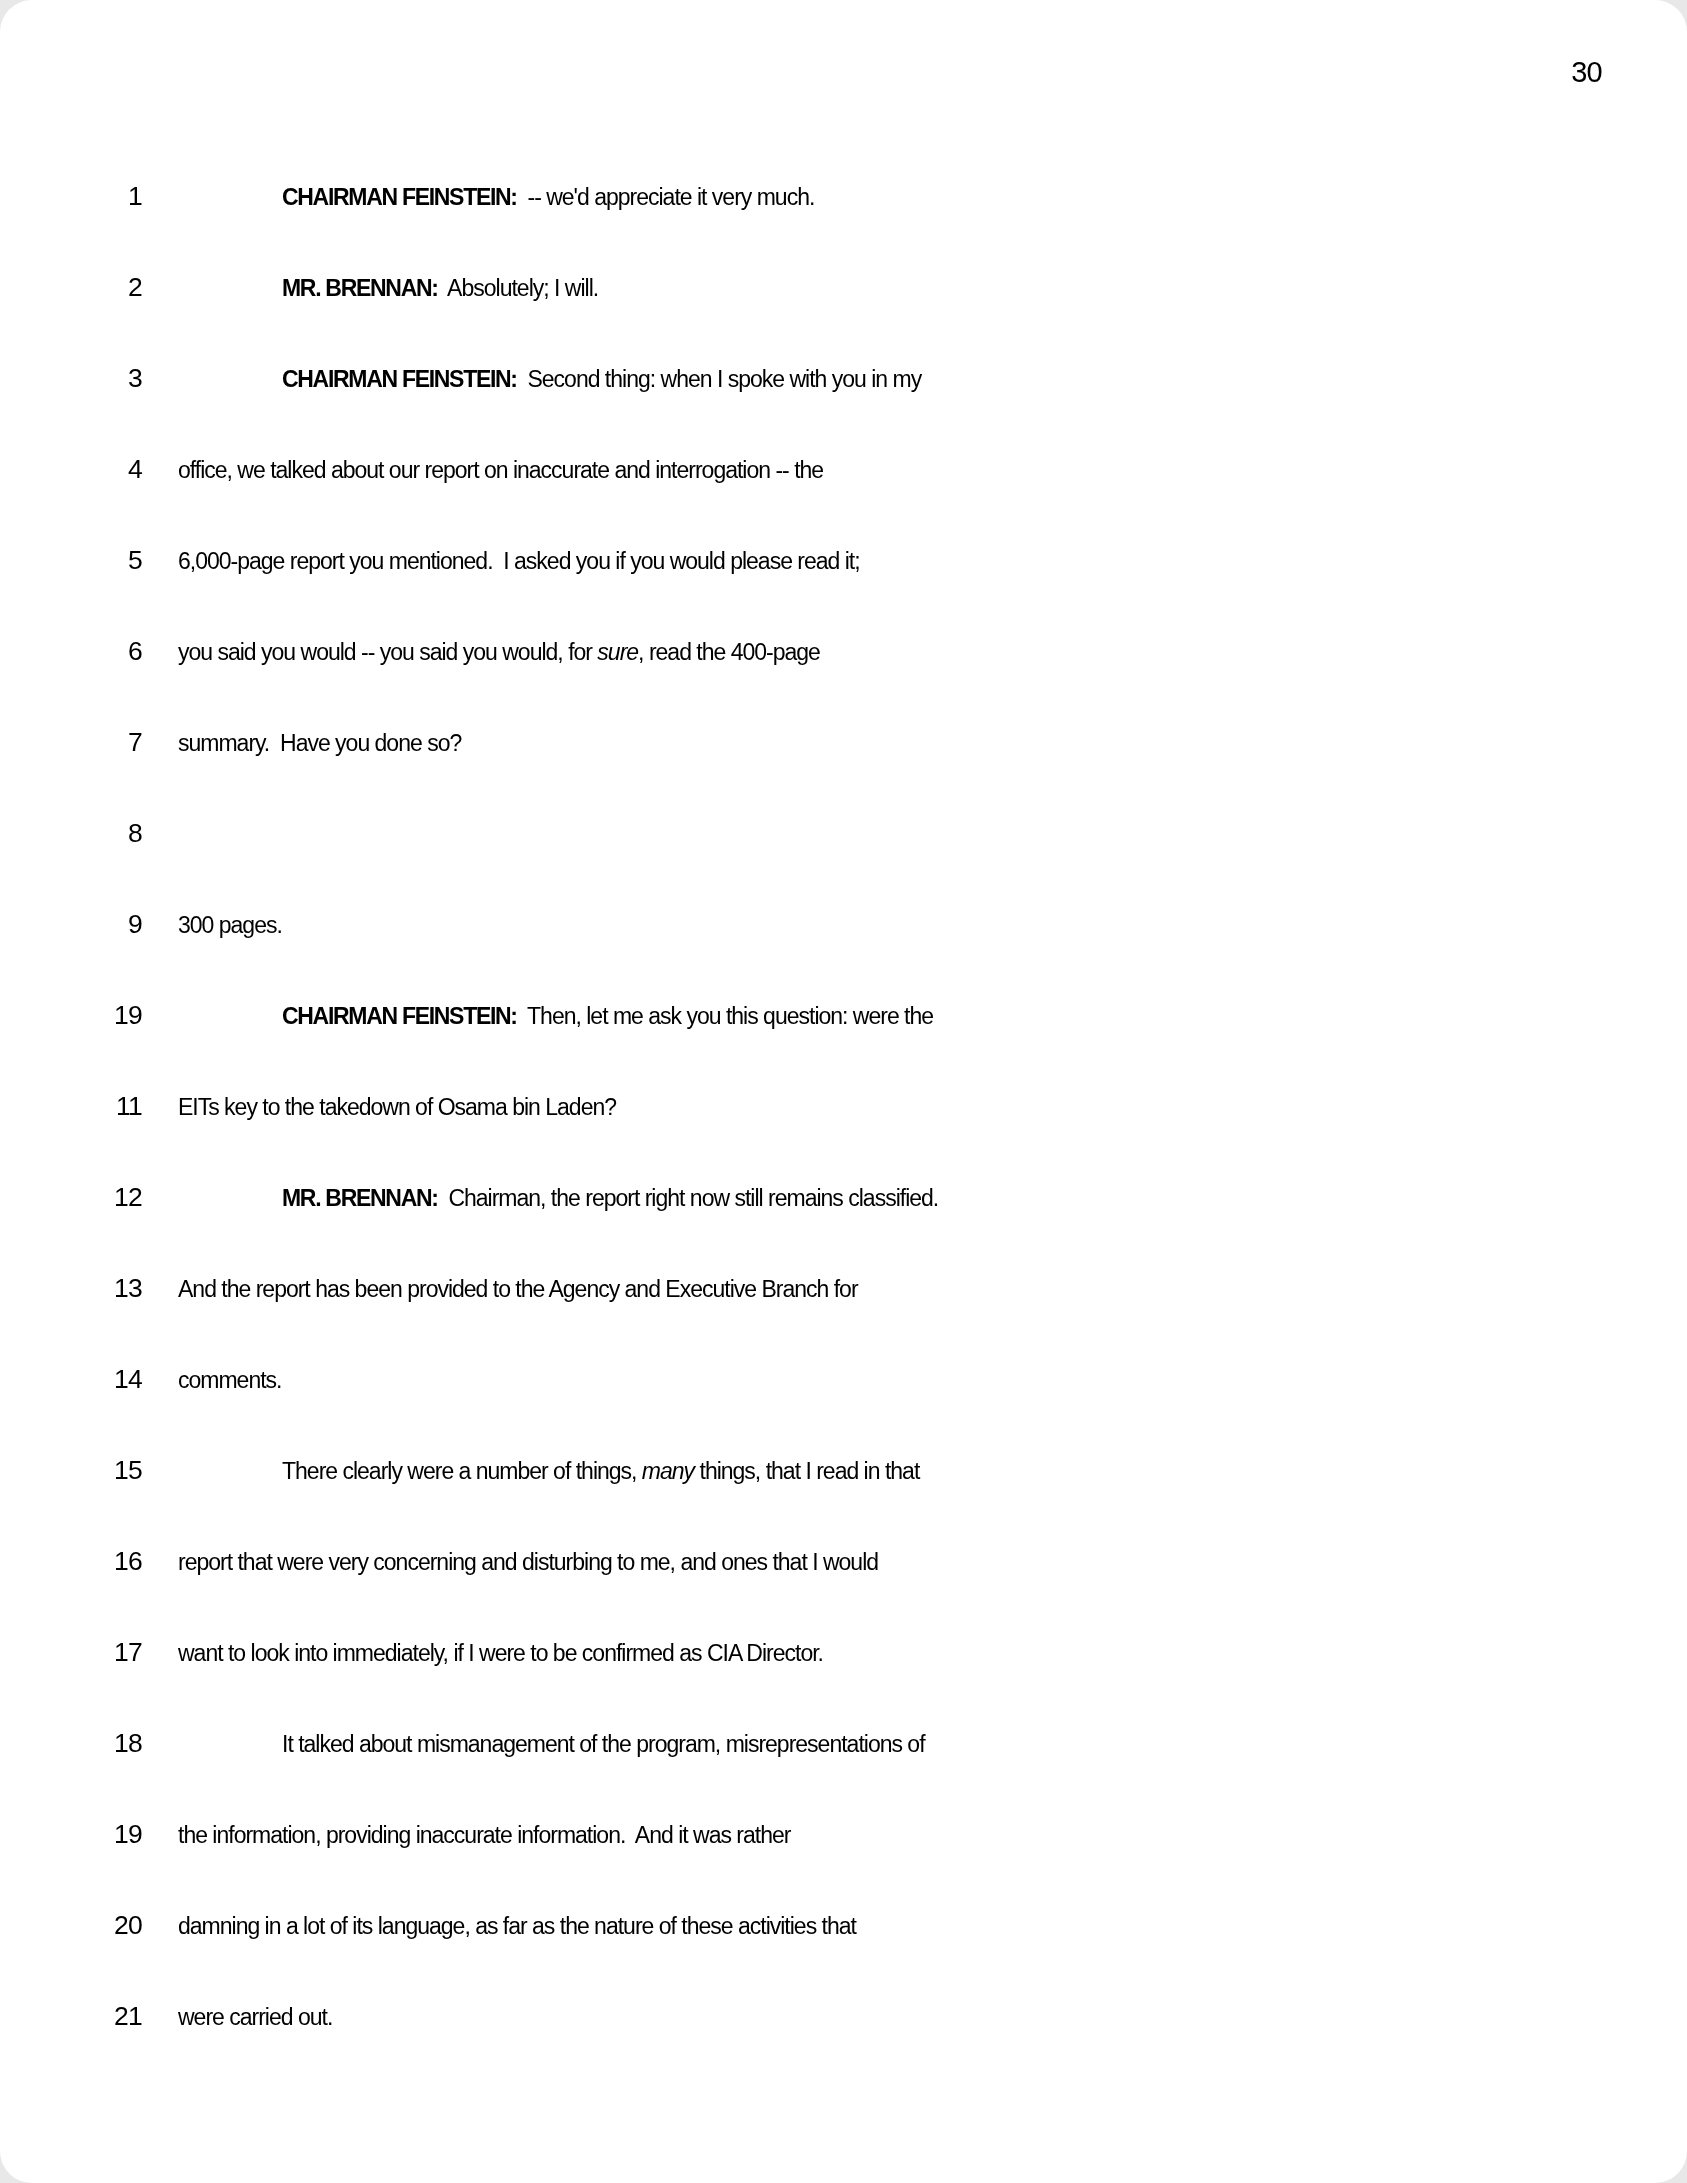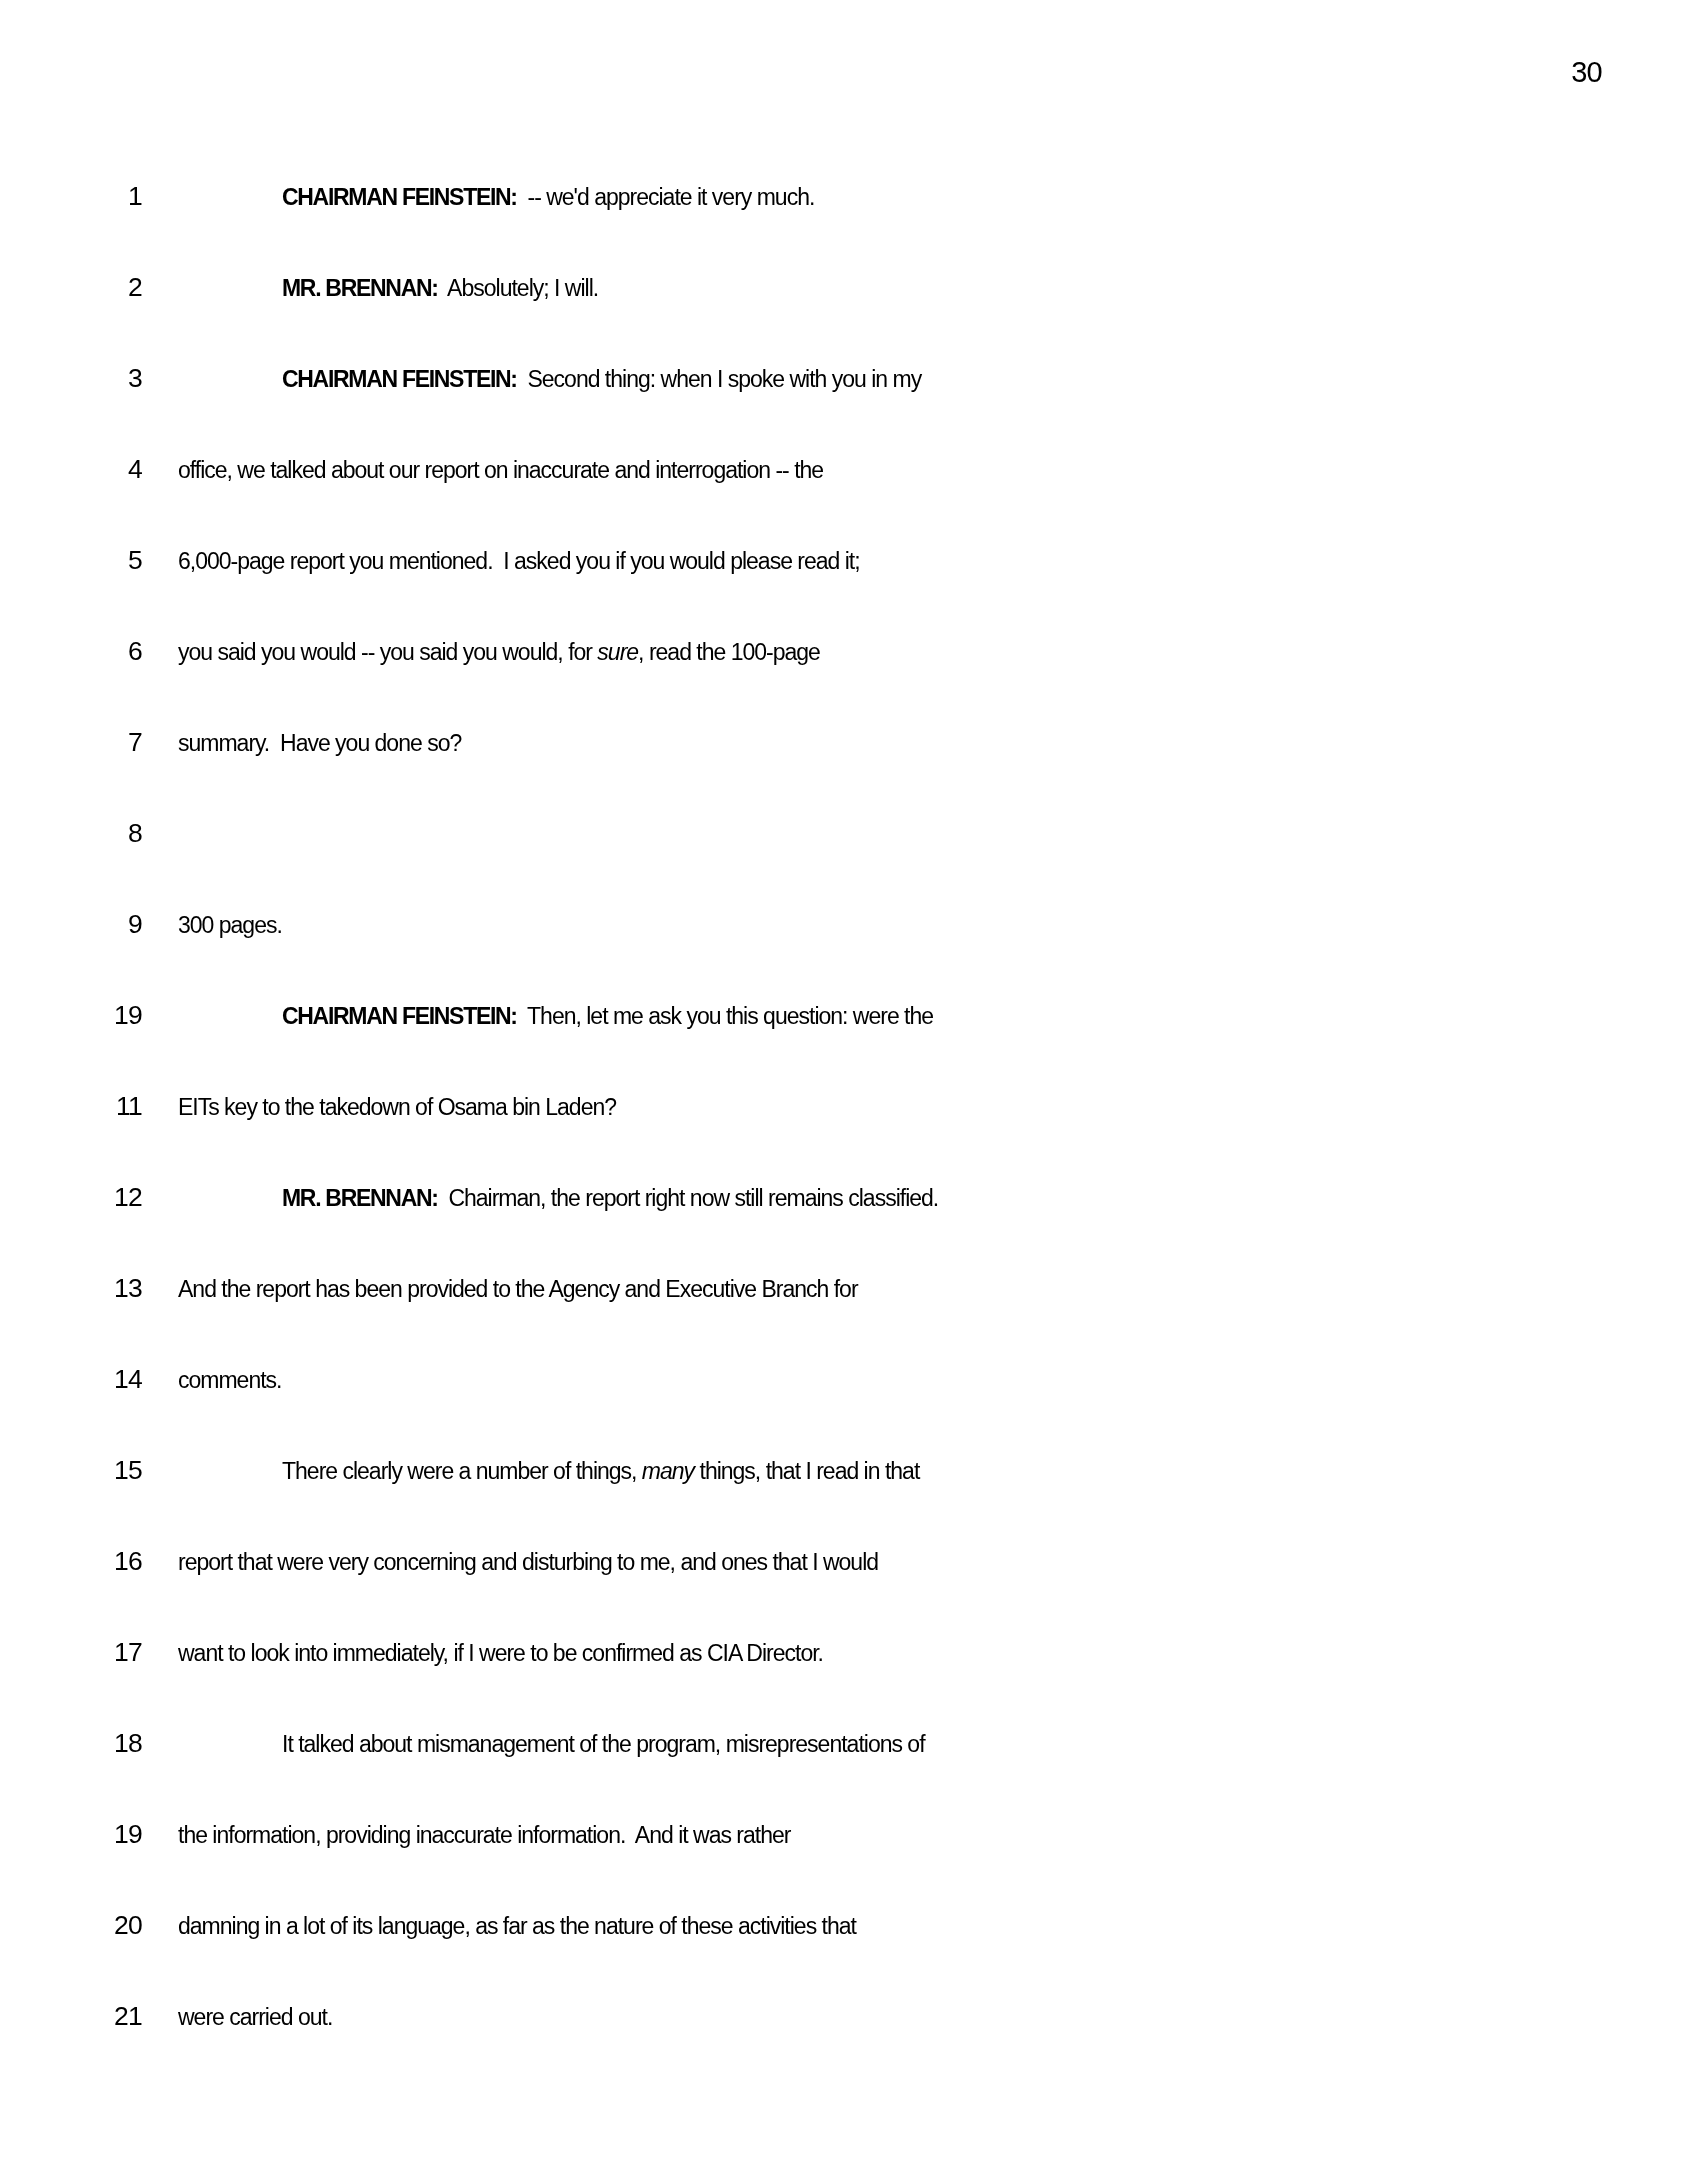--- a/index.html
+++ b/index.html
@@ -9,20 +9,21 @@
   }
   .page {
     position: relative;
     width: 1687px;
     height: 2183px;
     background: #ffffff;
     color: #000000;
     font-family: "Liberation Sans", sans-serif;
     font-stretch: condensed;
     overflow: hidden;
+    border-radius: 32px;
   }
   .page-number {
     position: absolute;
     top: 58px;
     right: 85px;
     font-size: 29px;
     line-height: 29px;
     letter-spacing: -0.7px;
   }
   .lines {
@@ -68,21 +69,21 @@
 <body>
 
 <div class="page">
   <div class="page-number">30</div>
   <div class="lines" id="lines">
       <div class="line"><span class="num">1</span><span class="text indented"><span class="seg-bold">CHAIRMAN FEINSTEIN:</span><span class="seg-regular">  -- we'd appreciate it very much.</span></span></div>
       <div class="line"><span class="num">2</span><span class="text indented"><span class="seg-bold">MR. BRENNAN:</span><span class="seg-regular">  Absolutely; I will.</span></span></div>
       <div class="line"><span class="num">3</span><span class="text indented"><span class="seg-bold">CHAIRMAN FEINSTEIN:</span><span class="seg-regular">  Second thing: when I spoke with you in my</span></span></div>
       <div class="line"><span class="num">4</span><span class="text"><span class="seg-regular">office, we talked about our report on inaccurate and interrogation -- the</span></span></div>
       <div class="line"><span class="num">5</span><span class="text"><span class="seg-regular">6,000-page report you mentioned.  I asked you if you would please read it;</span></span></div>
-      <div class="line"><span class="num">6</span><span class="text"><span class="seg-regular">you said you would -- you said you would, for </span><span class="seg-italic">sure</span><span class="seg-regular">, read the 100-page</span></span></div>
+      <div class="line"><span class="num">6</span><span class="text"><span class="seg-regular">you said you would -- you said you would, for </span><span class="seg-italic">sure</span><span class="seg-regular">, read the 400-page</span></span></div>
       <div class="line"><span class="num">7</span><span class="text"><span class="seg-regular">summary.  Have you done so?</span></span></div>
       <div class="line"><span class="num">8</span></div>
       <div class="line"><span class="num">9</span><span class="text"><span class="seg-regular">300 pages.</span></span></div>
       <div class="line"><span class="num">19</span><span class="text indented"><span class="seg-bold">CHAIRMAN FEINSTEIN:</span><span class="seg-regular">  Then, let me ask you this question: were the</span></span></div>
       <div class="line"><span class="num">11</span><span class="text"><span class="seg-regular">EITs key to the takedown of Osama bin Laden?</span></span></div>
       <div class="line"><span class="num">12</span><span class="text indented"><span class="seg-bold">MR. BRENNAN:</span><span class="seg-regular">  Chairman, the report right now still remains classified.</span></span></div>
       <div class="line"><span class="num">13</span><span class="text"><span class="seg-regular">And the report has been provided to the Agency and Executive Branch for</span></span></div>
       <div class="line"><span class="num">14</span><span class="text"><span class="seg-regular">comments.</span></span></div>
       <div class="line"><span class="num">15</span><span class="text indented"><span class="seg-regular">There clearly were a number of things, </span><span class="seg-italic">many</span><span class="seg-regular"> things, that I read in that</span></span></div>
       <div class="line"><span class="num">16</span><span class="text"><span class="seg-regular">report that were very concerning and disturbing to me, and ones that I would</span></span></div>

